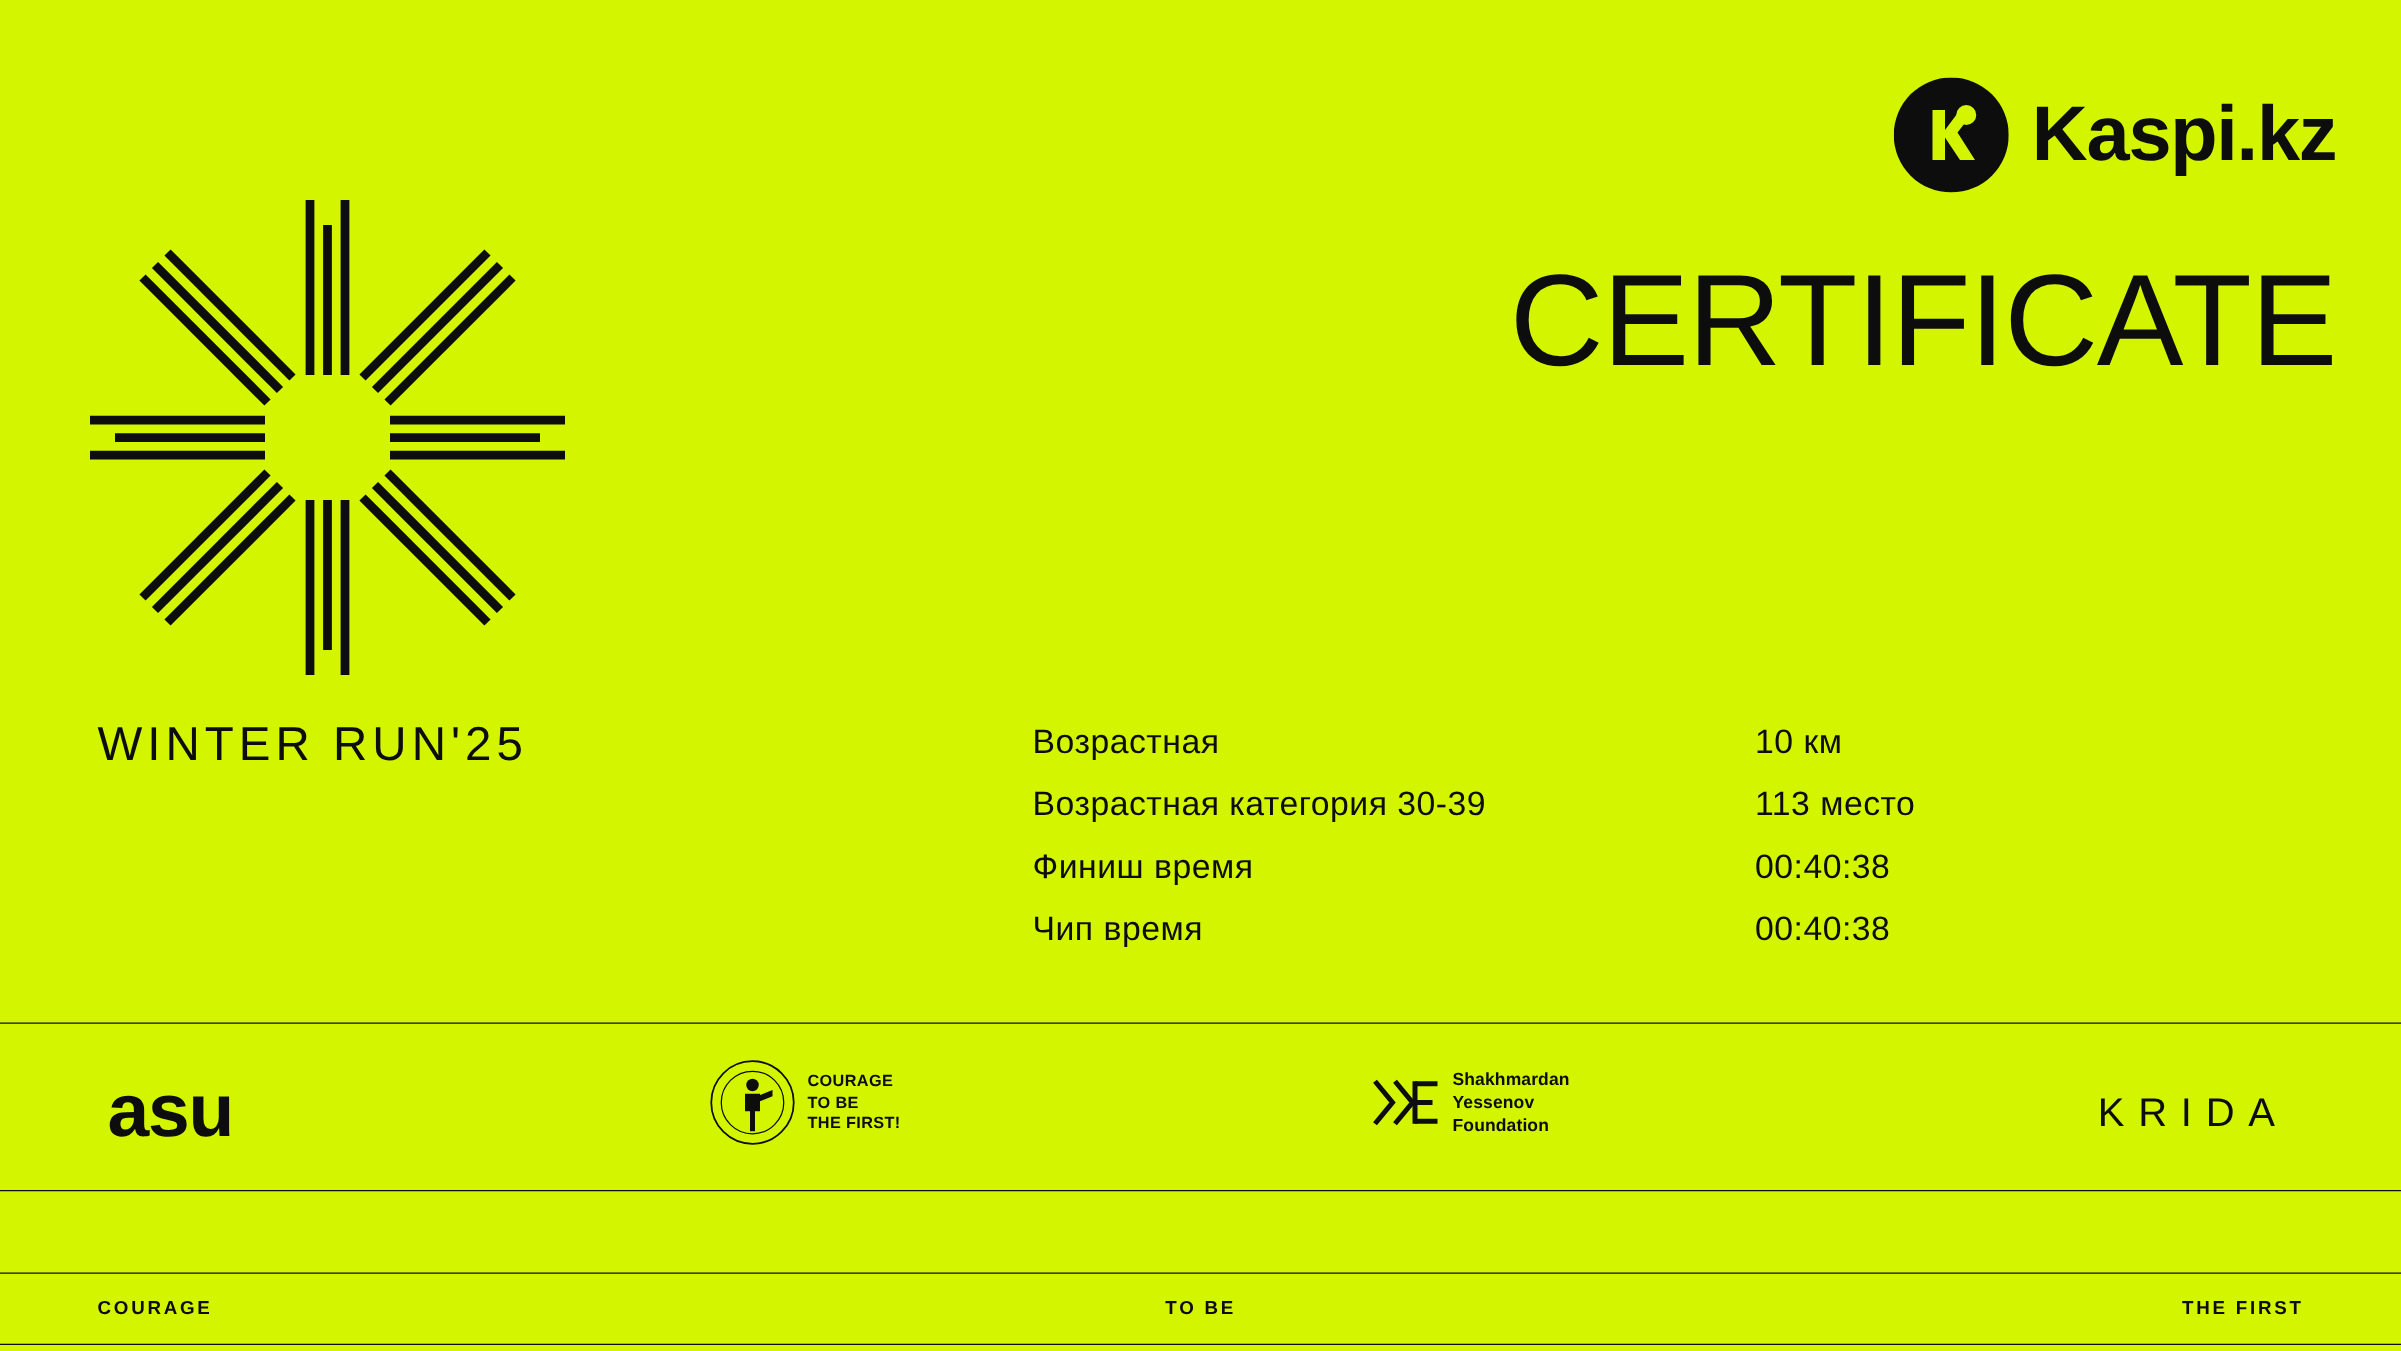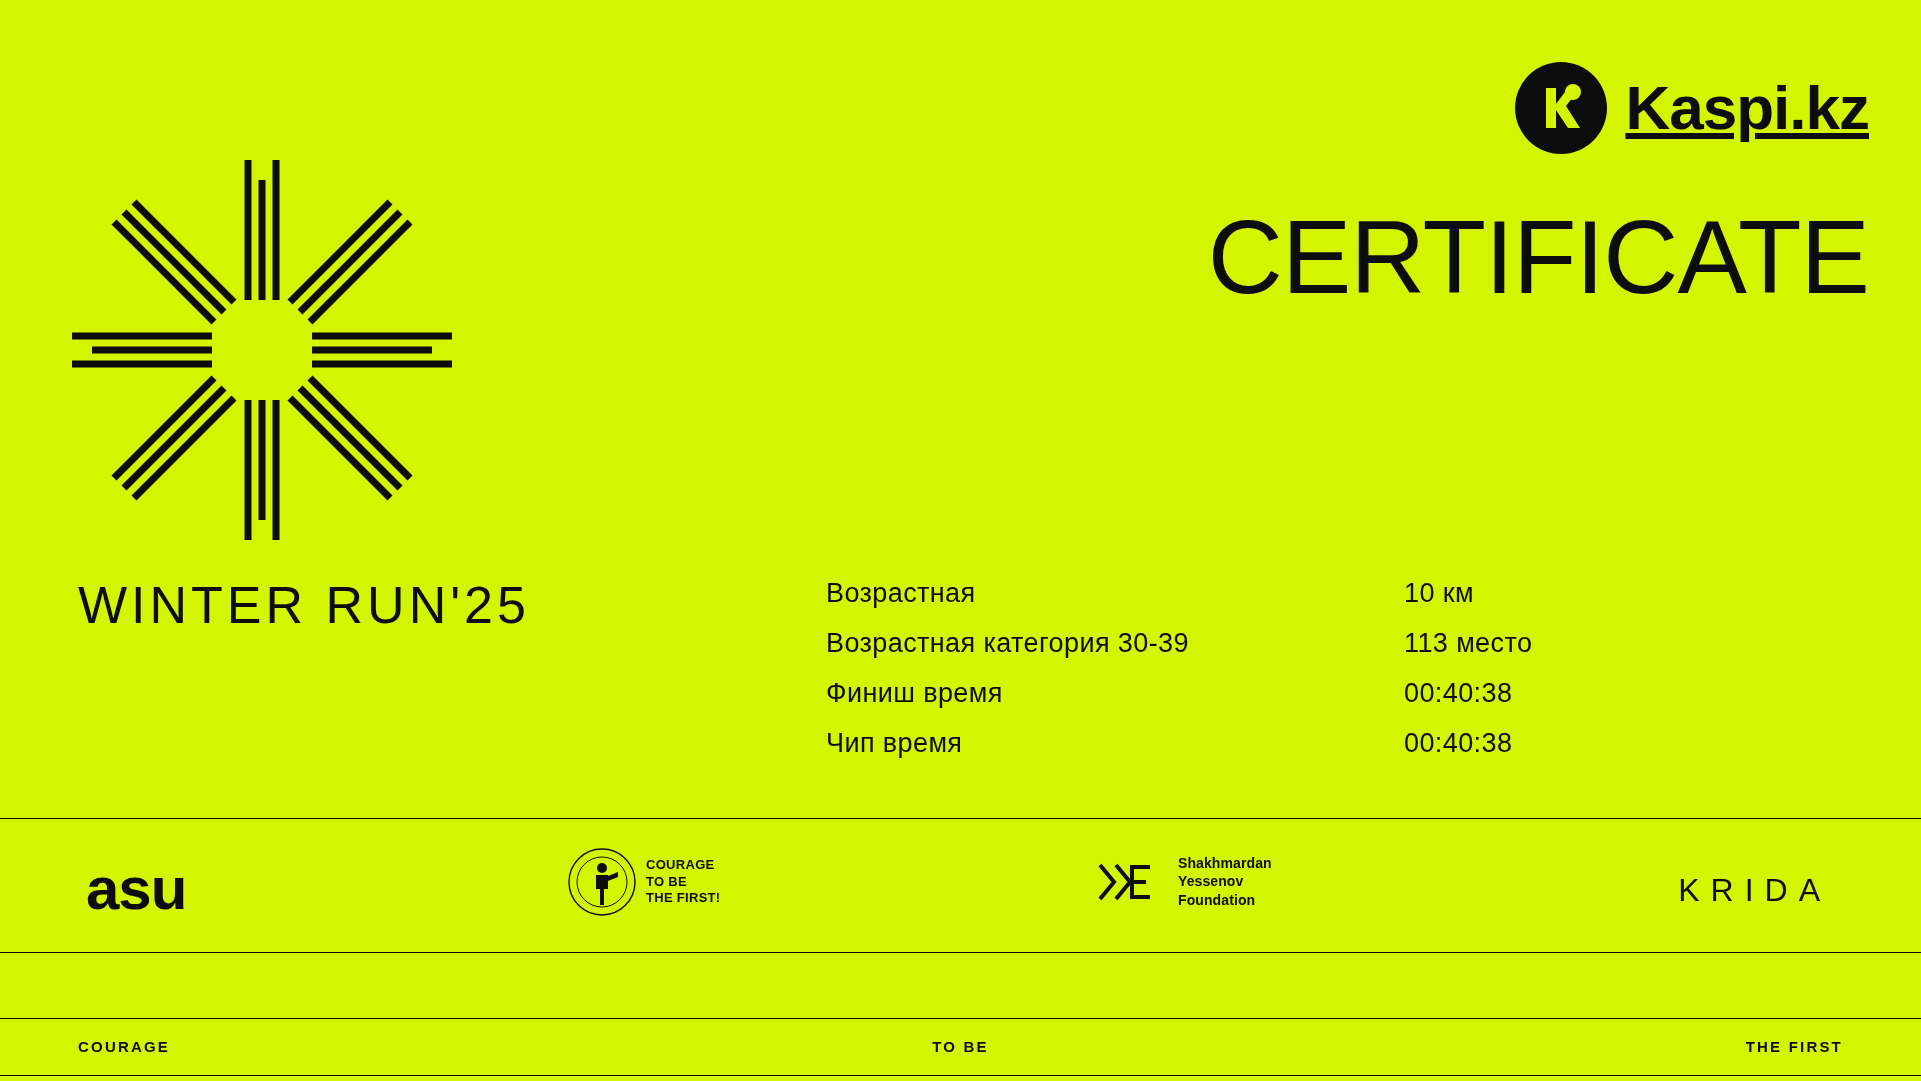--- a/index.html
+++ b/index.html
@@ -21,21 +21,20 @@
   }
 
   
   .kaspi-logo {
     position: absolute;
     top: 62px;
     right: 52px;
     display: flex;
     align-items: center;
     gap: 18px;
-    text-decoration: underline;
   }
   .kaspi-mark {
     width: 92px;
     height: 92px;
     flex: none;
   }
   .kaspi-text {
     font-size: 62px;
     font-weight: bold;
     letter-spacing: -1px;
@@ -50,21 +49,21 @@
     top: 150px;
     width: 400px;
     height: 400px;
   }
   .emblem svg { display: block; }
 
   .emblem-title {
     position: absolute;
     left: 78px;
     top: 575px;
-    font-size: 52px;
+    font-size: 38px;
     letter-spacing: 4px;
     font-weight: normal;
     white-space: nowrap;
   }
 
   
   .cert-heading {
     position: absolute;
     right: 52px;
     top: 205px;
@@ -158,21 +157,21 @@
     letter-spacing: 0.3px;
     text-transform: uppercase;
   }
 
   .sponsor-syf {
     position: absolute;
     left: 1096px;
     top: 36px;
     display: flex;
     align-items: center;
-    gap: 24px;
+    gap: 8px;
   }
   .syf-mark { width: 58px; height: 42px; flex: none; }
   .syf-text {
     font-size: 14px;
     font-weight: bold;
     line-height: 1.32;
     letter-spacing: 0.1px;
   }
 
   .sponsor-krida {

